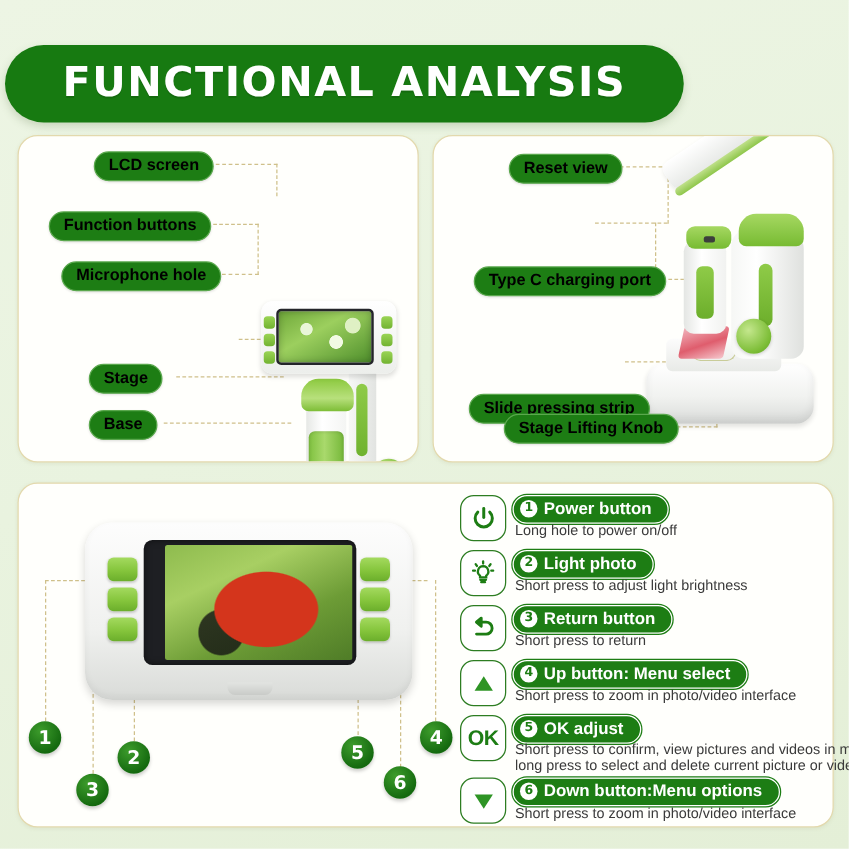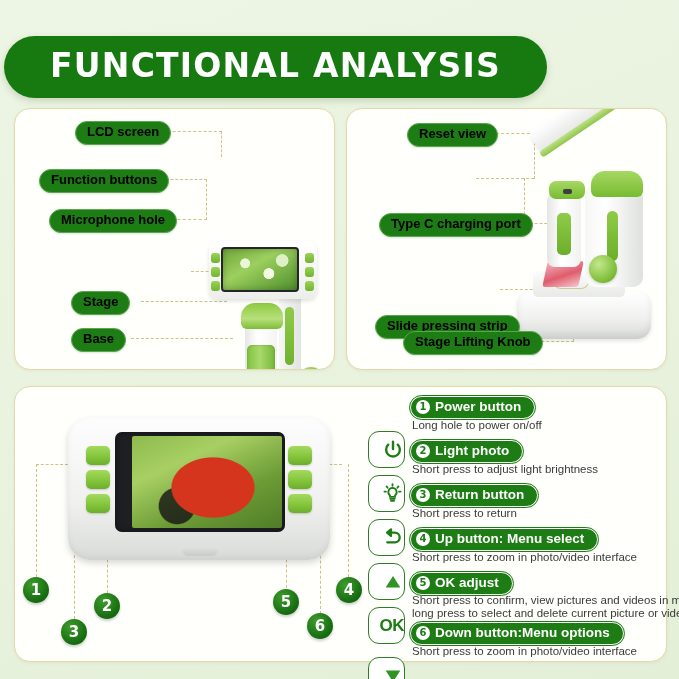--- a/index.html
+++ b/index.html
@@ -263,21 +263,21 @@
 
   
   .legend { position: absolute; left: 368px; top: 396px; width: 292px; }
   .legend-row { position: absolute; left: 0; width: 292px; }
   .icon-box {
     position: absolute; left: 0; top: 0;
     width: 37px; height: 37px;
     border: 1.6px solid #2d7d22;
     border-radius: 11px;
     background: #fff;
-    display: flex; align-items: center; justify-content: flex-end; margin-top: 35px;
+    display: flex; align-items: center; justify-content: center;
   }
   .icon-box svg { display: block; }
   .icon-ok {
     font-size: 17px; font-weight: bold; color: #1d7d14;
     font-family: "Liberation Sans", sans-serif; letter-spacing: -.5px;
   }
   .legend-label {
     position: absolute; left: 42px; top: 0;
     background: #1d7d14;
     border: 1.4px solid #ffffff;

